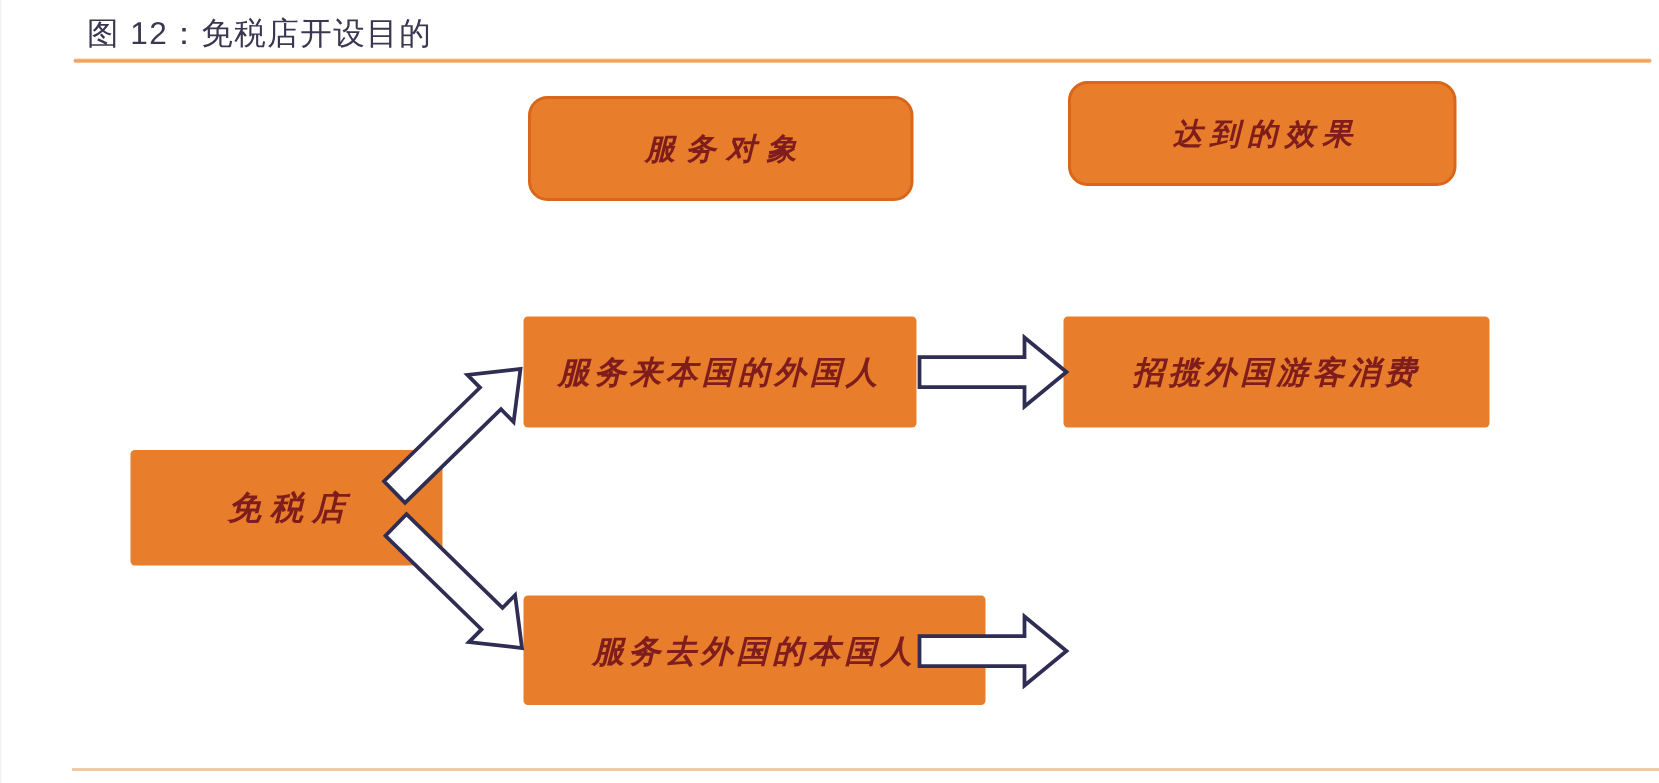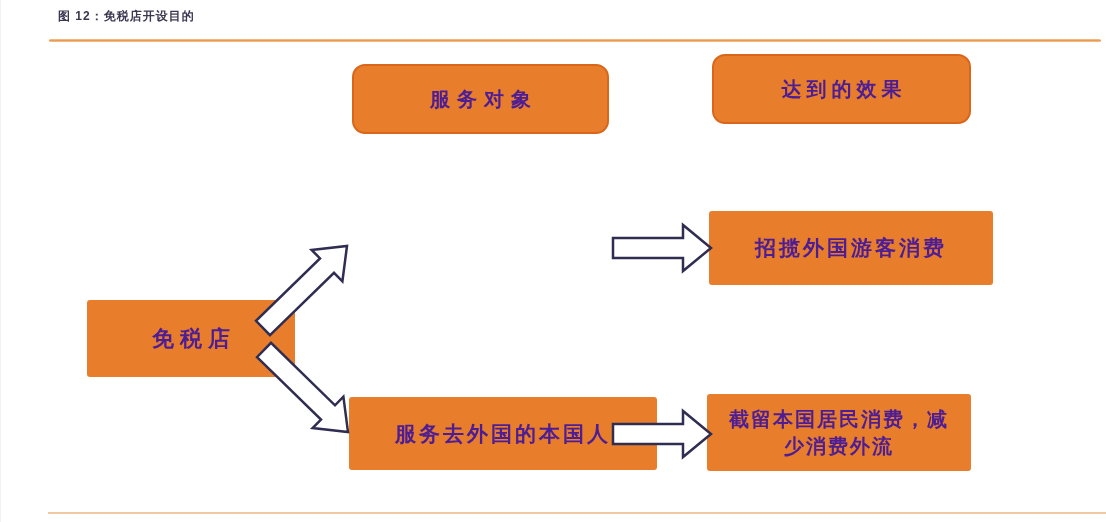--- a/index.html
+++ b/index.html
@@ -13,22 +13,22 @@
     width: 1106px;
     height: 522px;
     background: #ffffff;
     overflow: hidden;
     border-left: 1px solid #f2f2f2;
   }
   .fig-title {
     position: absolute;
     left: 57px;
     top: 8px;
-    font-size: 12px;
-    font-weight: bold;
+    font-size: 21px;
+    font-weight: normal;
     color: #3A3750;
     letter-spacing: 1px;
     white-space: nowrap;
   }
   .title-rule {
     position: absolute;
     left: 48px;
     top: 39px;
     width: 1052px;
     height: 3px;
@@ -39,27 +39,28 @@
     position: absolute;
     left: 47px;
     top: 512px;
     width: 1059px;
     height: 2px;
     background: #f0c9a2;
   }
   .box {
     position: absolute;
     background: #E87E2B;
-    color: #4c1d95;
+    color: #7f1d1d;
     display: flex;
     align-items: center;
     justify-content: center;
     text-align: center;
     font-weight: bold;
     box-sizing: border-box;
+    font-style: italic;
   }
   .header-box {
     border-radius: 13px;
     border: 2px solid #D9661A;
     font-size: 20px;
   }
   .node-box {
     border-radius: 3px;
     font-size: 21px;
   }
@@ -94,26 +95,26 @@
   <div class="fig-title">图 12：免税店开设目的</div>
 
   <div class="title-rule"></div>
 
   <div class="box header-box" id="hdr-service">服务对象</div>
 
   <div class="box header-box" id="hdr-effect">达到的效果</div>
 
   <div class="box node-box" id="node-root">免税店</div>
 
+  <div class="box node-box" id="node-mid1">服务来本国的外国人</div>
 
   <div class="box node-box" id="node-eff1">招揽外国游客消费</div>
 
   <div class="box node-box" id="node-mid2">服务去外国的本国人</div>
 
-  <div class="box node-box" id="node-eff2">截留本国居民消费，减少消费外流</div>
 
   <svg class="arrow-layer" viewBox="0 0 1106 522">
     <polygon points="269.0,335.2 333.0,272.8 341.4,281.3 346,246 310.6,249.9 319.0,258.4 255.0,320.8"></polygon>
     <polygon points="256.0,357.2 320.0,419.6 311.6,428.1 347,432 342.4,396.7 334.0,405.3 270.0,342.8"></polygon>
     <polygon points="612,258 682,258 682,271 710,248 682,225 682,238 612,238"></polygon>
     <polygon points="612,444 682,444 682,457 710,434 682,411 682,424 612,424"></polygon>
   </svg>
 
   <div class="bottom-rule"></div>
 

